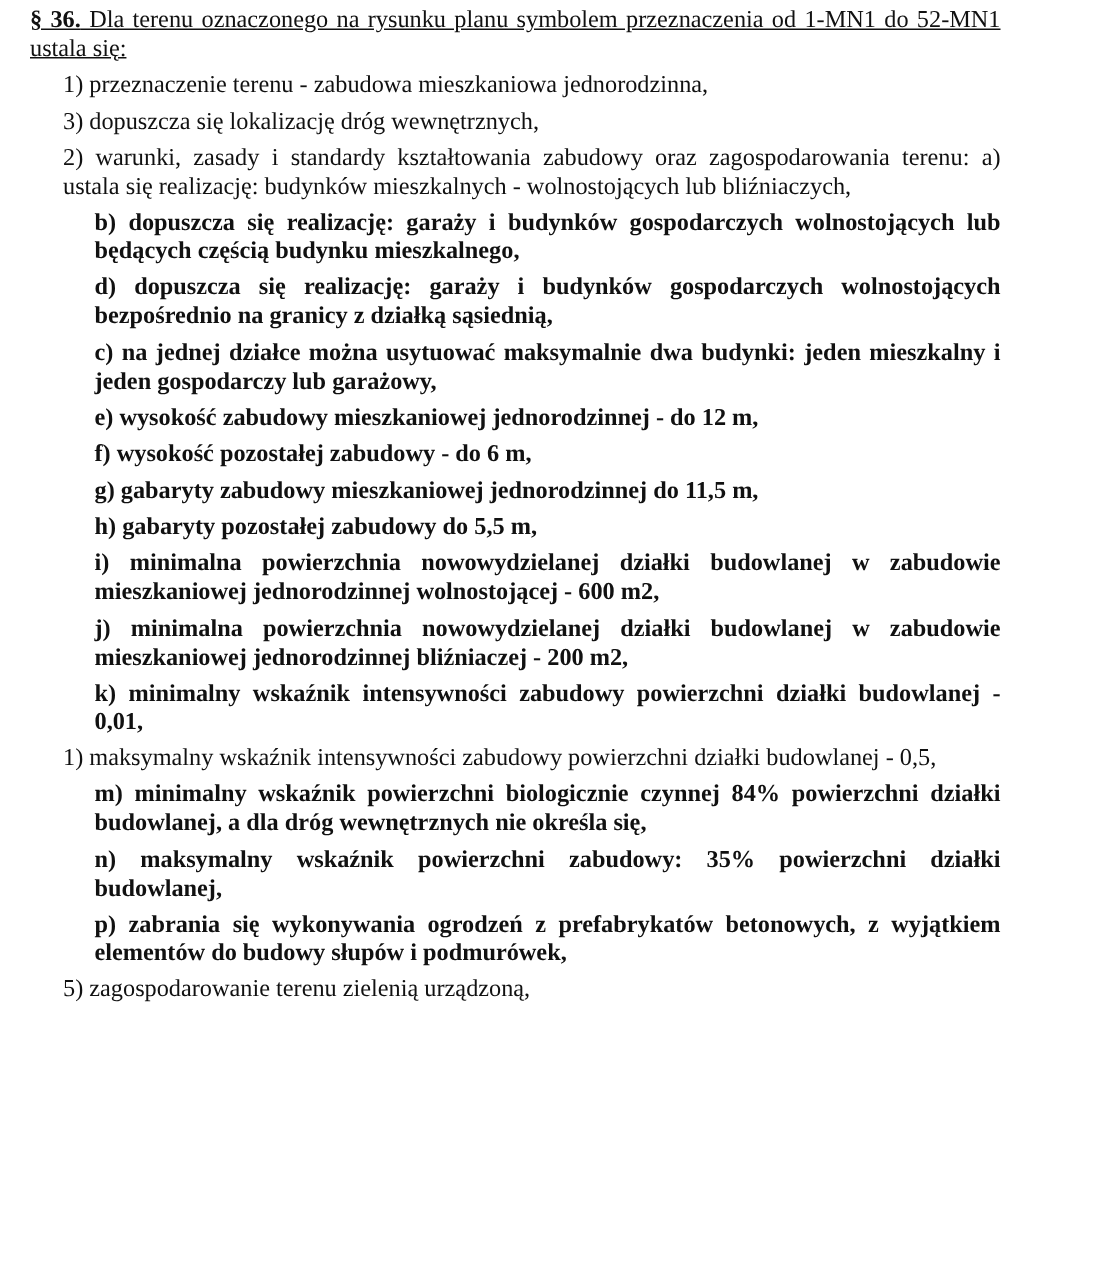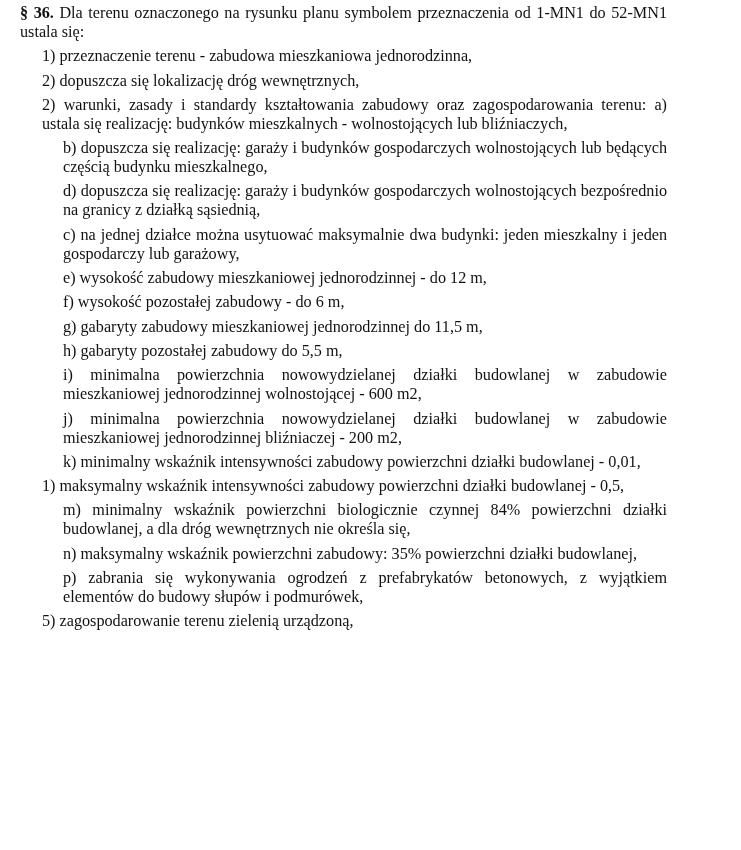--- a/index.html
+++ b/index.html
@@ -21,35 +21,35 @@
       font-family: "Liberation Serif", "DejaVu Serif", serif;
       font-size: 16.2px;
       line-height: 19px;
       color: #111111;
     }
     .p {
       margin: 0 0 5.3px 0;
       text-align: justify;
       text-align-last: left;
     }
-    .lvl0 { padding-left: 0; }
+    .lvl0 { padding-left: 0; text-decoration: underline; }
     .lvl1 { padding-left: 22px; }
-    .lvl2 { padding-left: 43px; }
+    .lvl2 { padding-left: 43px; font-weight: bold; }
     .section-mark {
       font-weight: bold;
     }
   </style>
 </head>
 <body>
 
 <div class="doc">
   <p class="p lvl0"><span class="section-mark">§ 36.</span><span> Dla terenu oznaczonego na rysunku planu symbolem przeznaczenia od 1-MN1 do 52-MN1 ustala się:</span></p>
 
   <p class="p lvl1">1) przeznaczenie terenu - zabudowa mieszkaniowa jednorodzinna,</p>
-  <p class="p lvl1">2) dopuszcza się lokalizację dróg wewnętrznych,</p>
+  <p class="p lvl1">3) dopuszcza się lokalizację dróg wewnętrznych,</p>
   <p class="p lvl1">2) warunki, zasady i standardy kształtowania zabudowy oraz zagospodarowania terenu: a) ustala się realizację: budynków mieszkalnych - wolnostojących lub bliźniaczych,</p>
   <p class="p lvl2">b) dopuszcza się realizację: garaży i budynków gospodarczych wolnostojących lub będących częścią budynku mieszkalnego,</p>
   <p class="p lvl2">d) dopuszcza się realizację: garaży i budynków gospodarczych wolnostojących bezpośrednio na granicy z działką sąsiednią,</p>
   <p class="p lvl2">c) na jednej działce można usytuować maksymalnie dwa budynki: jeden mieszkalny i jeden gospodarczy lub garażowy,</p>
   <p class="p lvl2">e) wysokość zabudowy mieszkaniowej jednorodzinnej - do 12 m,</p>
   <p class="p lvl2">f) wysokość pozostałej zabudowy - do 6 m,</p>
   <p class="p lvl2">g) gabaryty zabudowy mieszkaniowej jednorodzinnej do 11,5 m,</p>
   <p class="p lvl2">h) gabaryty pozostałej zabudowy do 5,5 m,</p>
   <p class="p lvl2">i) minimalna powierzchnia nowowydzielanej działki budowlanej w zabudowie mieszkaniowej jednorodzinnej wolnostojącej - 600 m2,</p>
   <p class="p lvl2">j) minimalna powierzchnia nowowydzielanej działki budowlanej w zabudowie mieszkaniowej jednorodzinnej bliźniaczej - 200 m2,</p>

